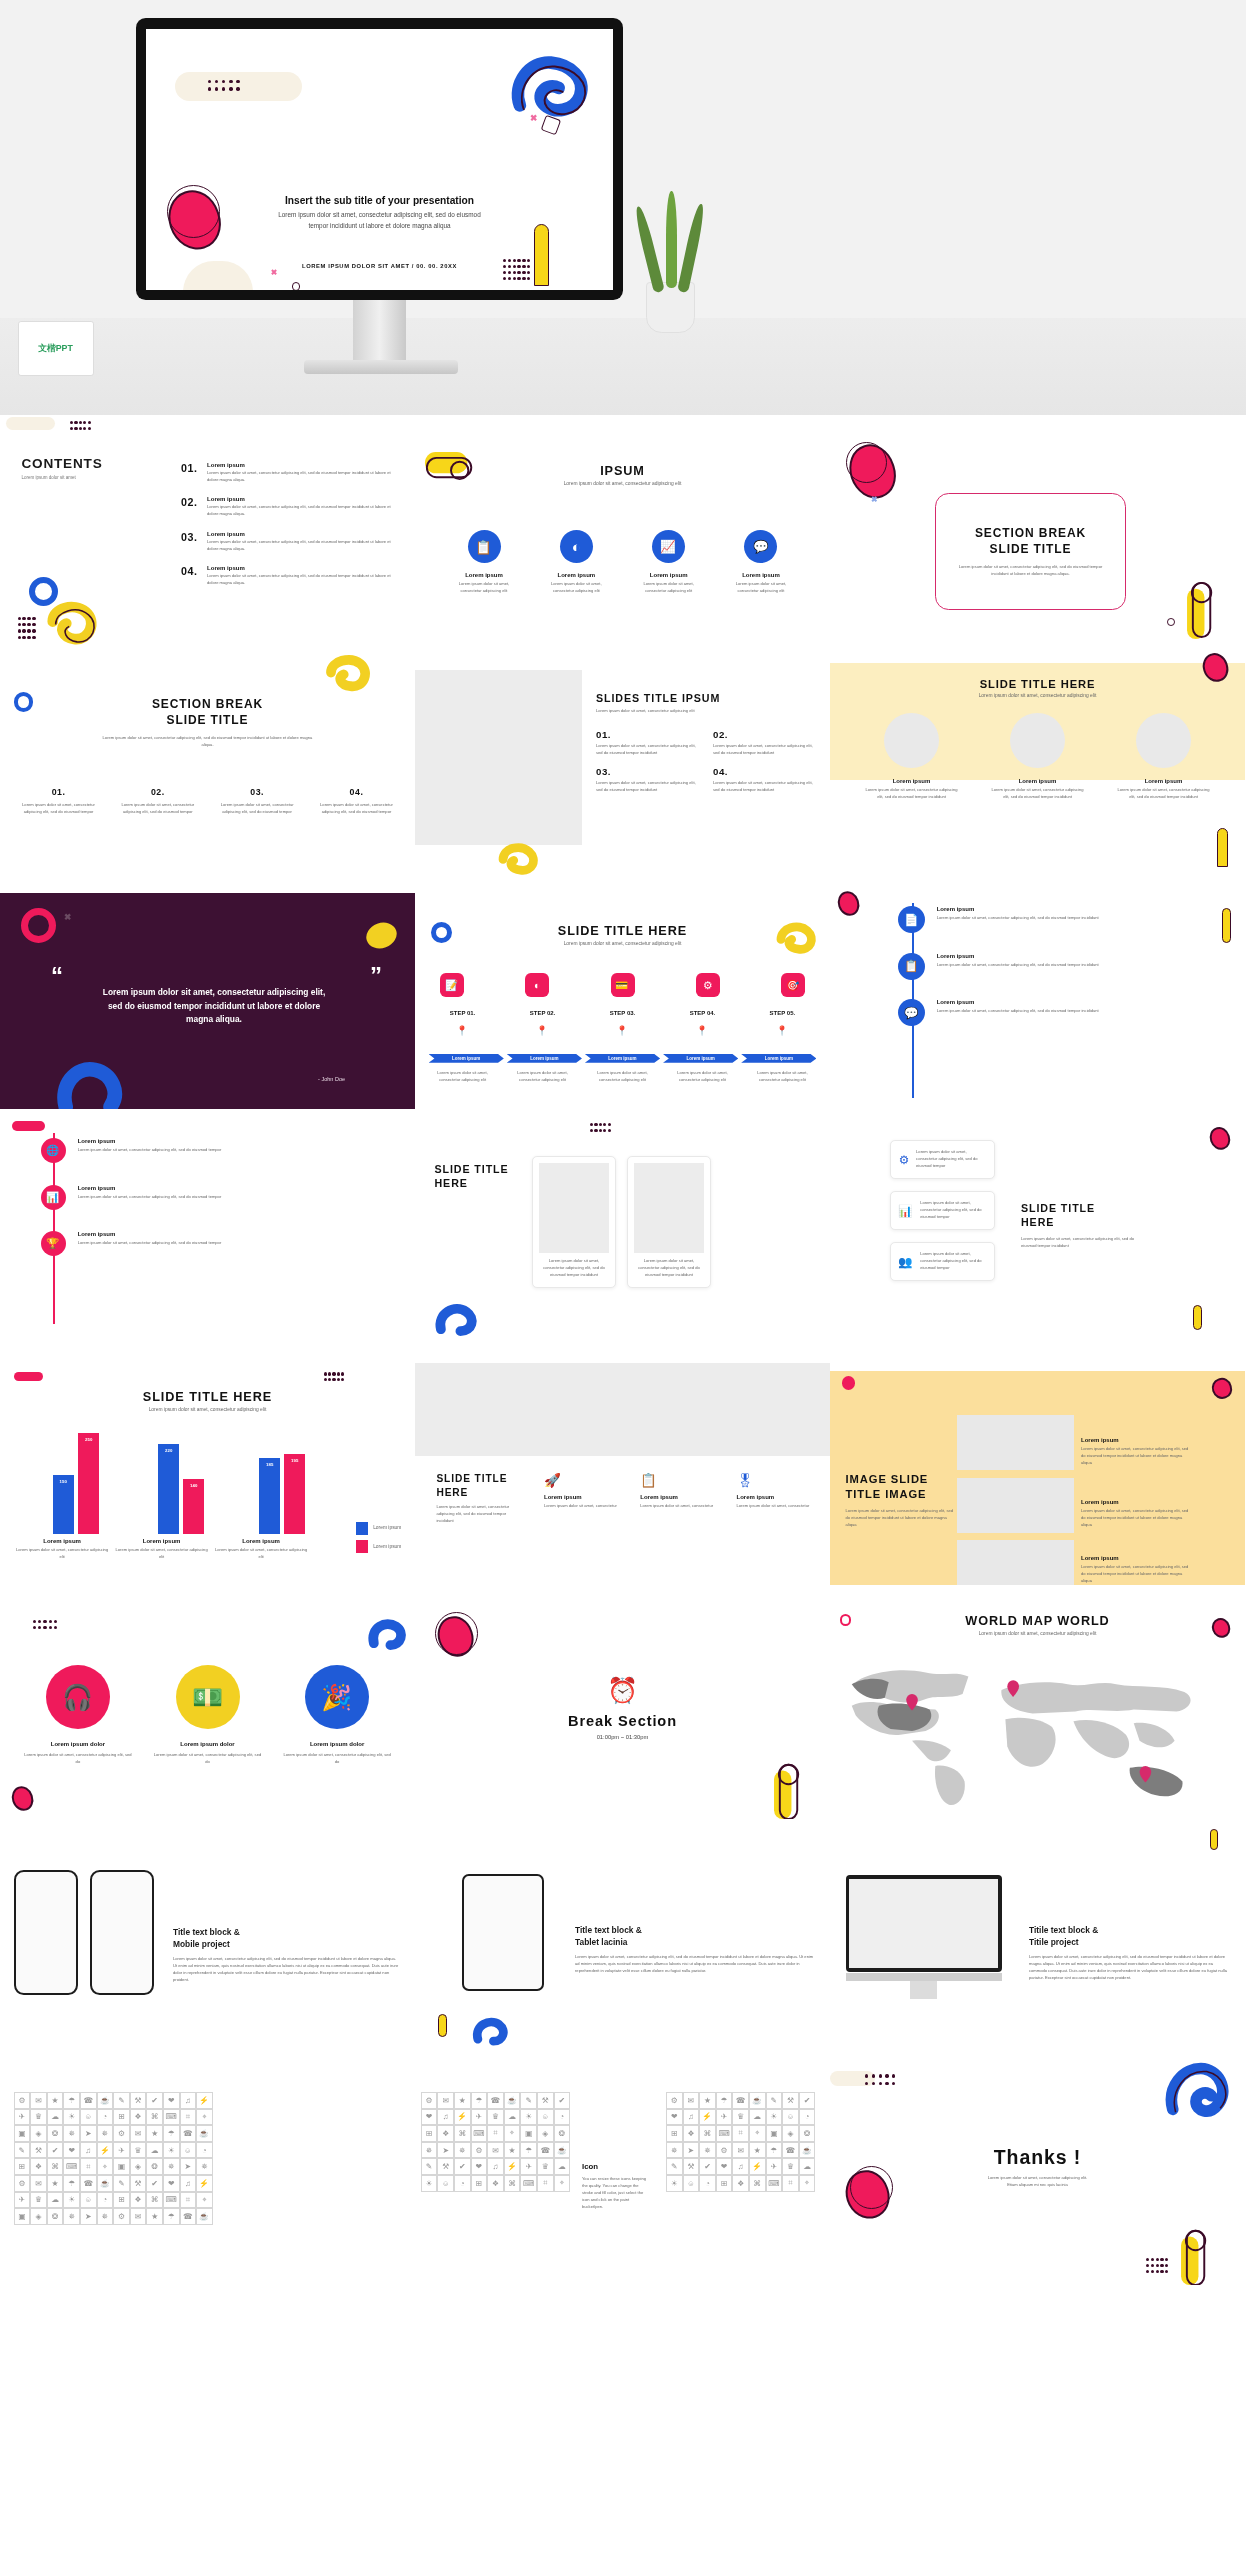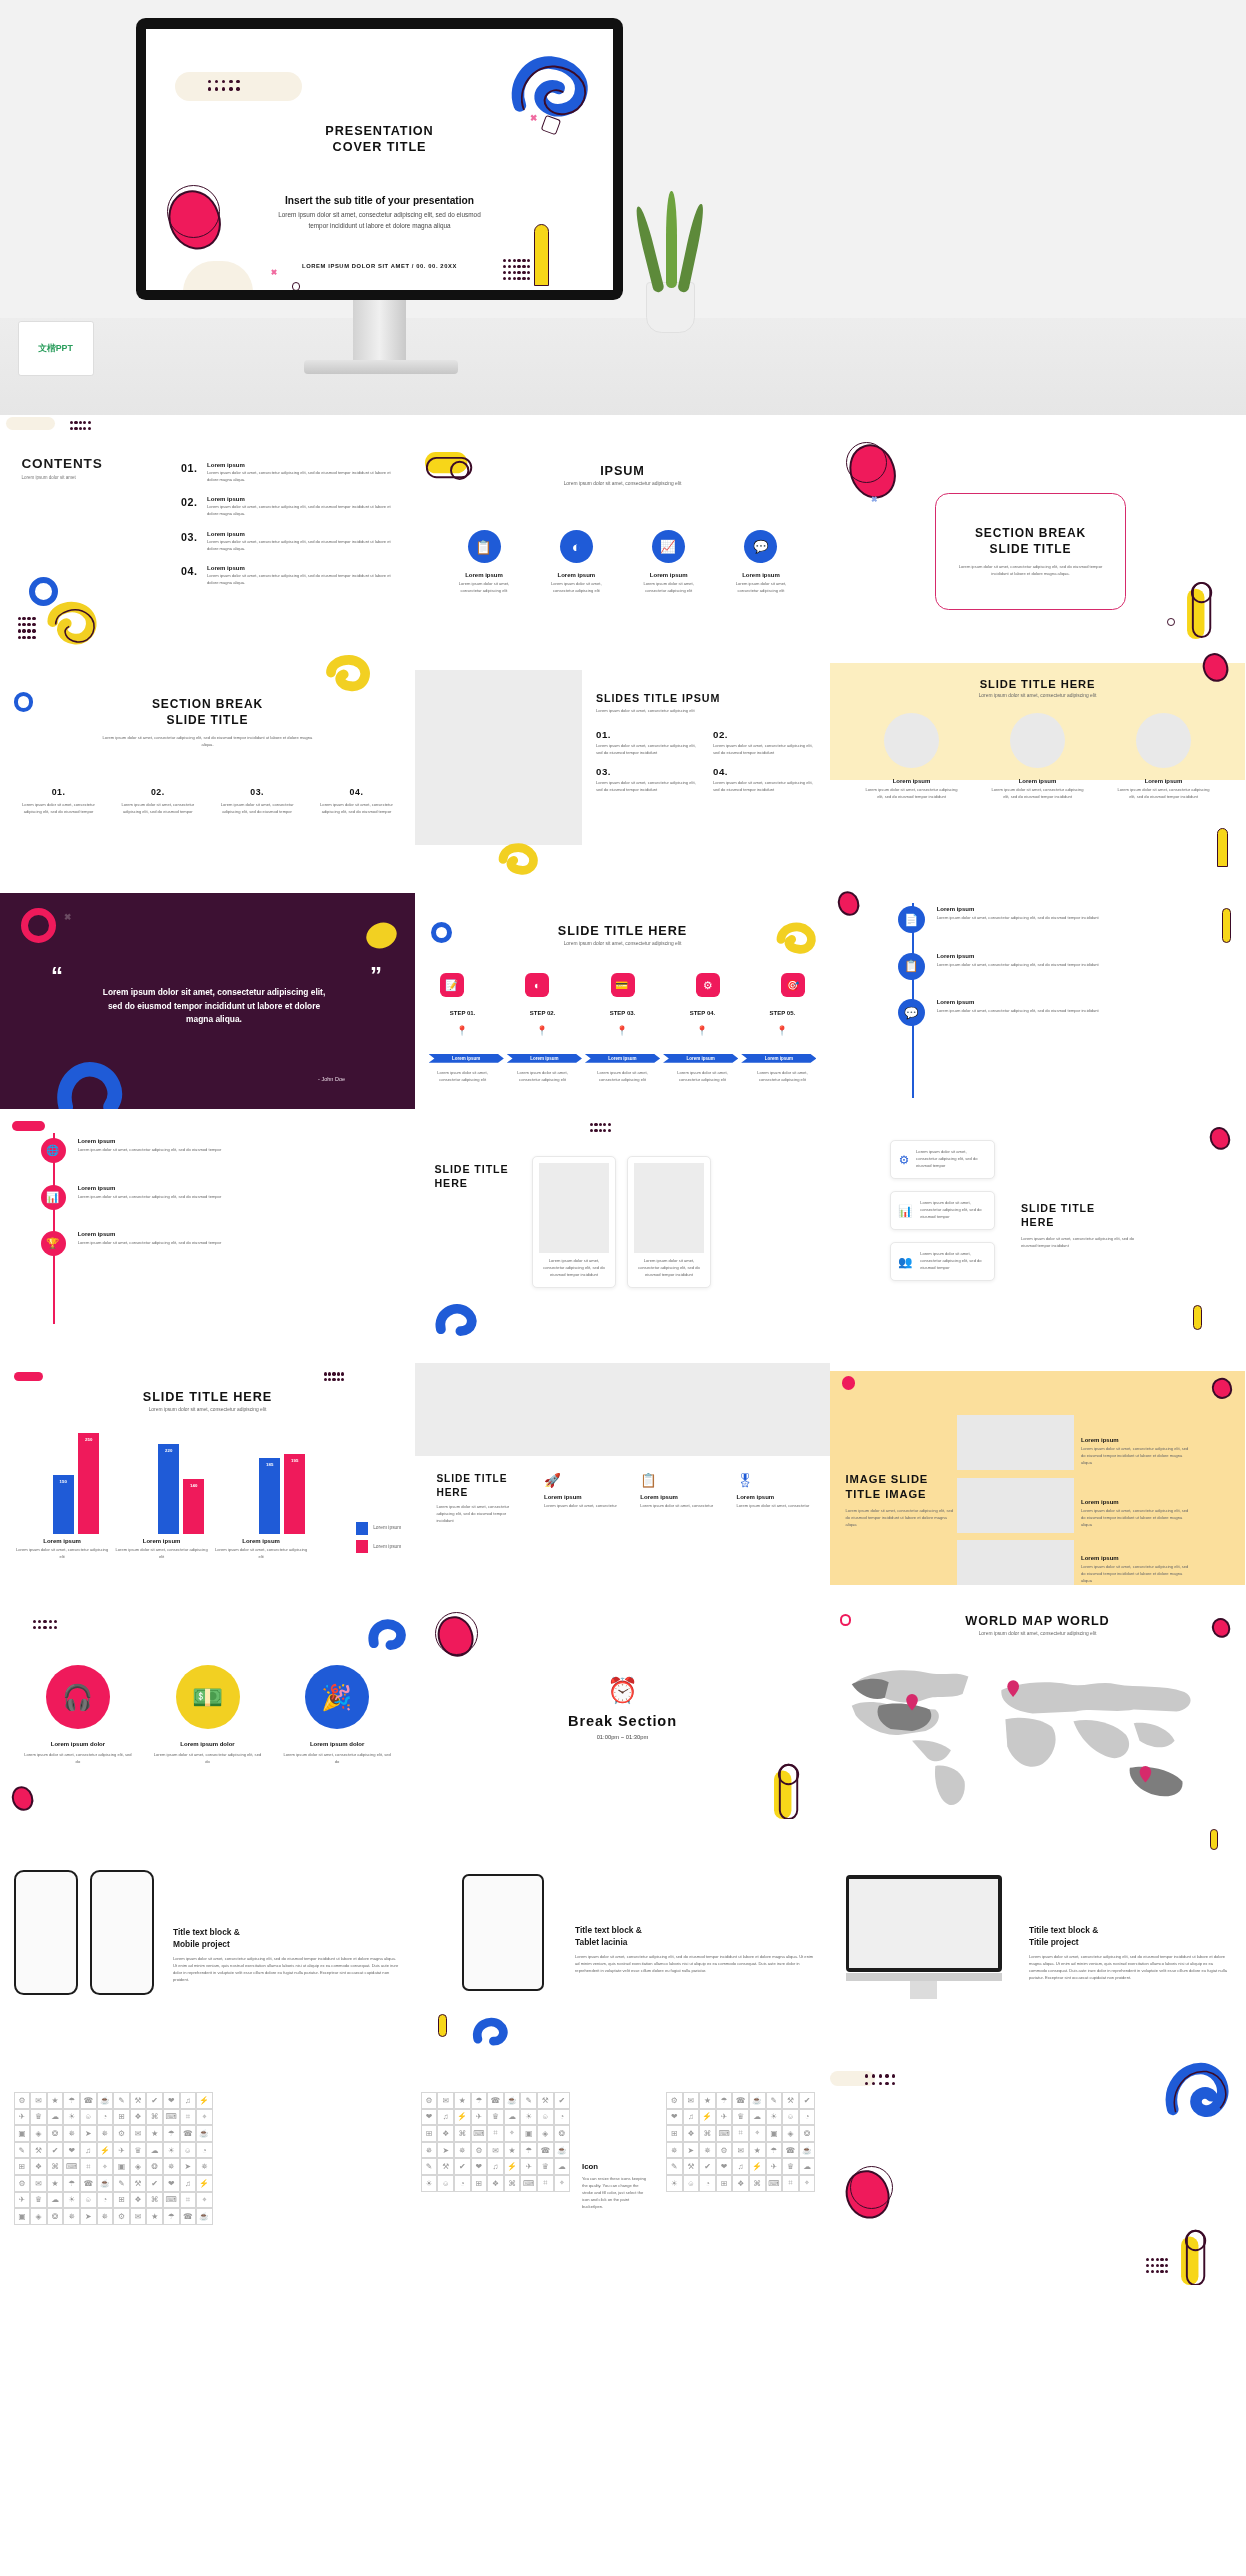--- a/index.html
+++ b/index.html
@@ -119,24 +119,20 @@
       <div class="shape ring-thin" style="left:21.4px; top:156px; width:53px; height:53px;"></div>
 
       <svg style="position:absolute; right:19.5px; top:21.4px;" width="90" height="68" viewBox="0 0 92 70">
         <path d="M16 56 C8 34, 26 10, 48 12 C68 14, 84 28, 78 46 C72 62, 50 66, 40 54 C32 44, 44 32, 56 38" fill="none" stroke="#1f5bd7" stroke-width="13" stroke-linecap="round"></path>
         <path d="M16 56 C8 34, 26 10, 48 12 C68 14, 84 28, 78 46 C72 62, 50 66, 40 54 C32 44, 44 32, 56 38" fill="none" stroke="#3b0b28" stroke-width="2" stroke-linecap="round" transform="translate(4,4)"></path>
       </svg>
 
       <div class="shape ring-thin" style="right:55px; top:88px; width:15.6px; height:15.6px; border-radius:2.9px; transform:rotate(20deg);"></div>
       <div class="shape xmark" style="right:76px; top:84px; font-size:8.8px;">✖</div>
 
-      <div class="s-title cover-title">
-        <div>PRESENTATION</div>
-        <div>COVER TITLE</div>
-      </div>
       <div class="cover-sub">Insert the sub title of your presentation</div>
       <div class="cover-body">Lorem ipsum dolor sit amet, consectetur adipiscing elit, sed do eiusmod tempor incididunt ut labore et dolore magna aliqua</div>
       <div class="cover-date">LOREM IPSUM DOLOR SIT AMET  /  00. 00. 20XX</div>
 
       <div class="yellow-pill" style="position:absolute; right:64px; top:195px; width:15.6px; height:62px; border-radius:8.8px 8.8px 0 0;"></div>
       <div class="dotgrid" id="cover-dots2" style="right:84px; top:230px; grid-template-columns:repeat(6,2.3px); gap:2.5px;">
           <i></i>
           <i></i>
           <i></i>
           <i></i>
@@ -1034,20 +1030,25 @@
         <i></i>
         <i></i>
         <i></i>
         <i></i>
         <i></i>
         <i></i>
         <i></i>
         <i></i>
         <i></i>
       </div>
+    <div style="position:absolute; left:0; right:0; top:93px; text-align:center;">
+      <div class="s-title" style="font-size:19.5px;">Thanks !</div>
+      <div class="tiny" style="margin-top:5.8px;">Lorem ipsum dolor sit amet, consectetur adipiscing elit.</div>
+      <div class="tiny">Etiam aliquam mi nec quis lacinia</div>
+    </div>
     <svg style="position:absolute; right:15.6px; top:5.8px;" width="68" height="60" viewBox="0 0 70 62">
       <path d="M12 52 C6 30, 22 8, 44 10 C62 14, 70 34, 58 48 C50 58, 36 54, 36 44 C36 36, 46 32, 52 38" fill="none" stroke="#1f5bd7" stroke-width="12" stroke-linecap="round"></path>
       <path d="M12 52 C6 30, 22 8, 44 10 C62 14, 70 34, 58 48" fill="none" stroke="#3b0b28" stroke-width="1.6" transform="translate(3,3)"></path>
     </svg>
     <div class="shape blob-pink" style="left:15.6px; top:117px; width:43px; height:49px;"></div>
     <div class="shape ring-thin" style="left:19.5px; top:113px; width:43px; height:43px;"></div>
     <svg style="position:absolute; right:27px; bottom:1.9px;" width="41" height="60" viewBox="0 0 42 62">
       <rect x="4" y="12" width="18" height="50" rx="9" fill="#f7d619"></rect>
       <rect x="10" y="6" width="18" height="56" rx="9" fill="none" stroke="#3b0b28" stroke-width="2"></rect>
       <circle cx="19" cy="16" r="10" fill="none" stroke="#3b0b28" stroke-width="2"></circle>

